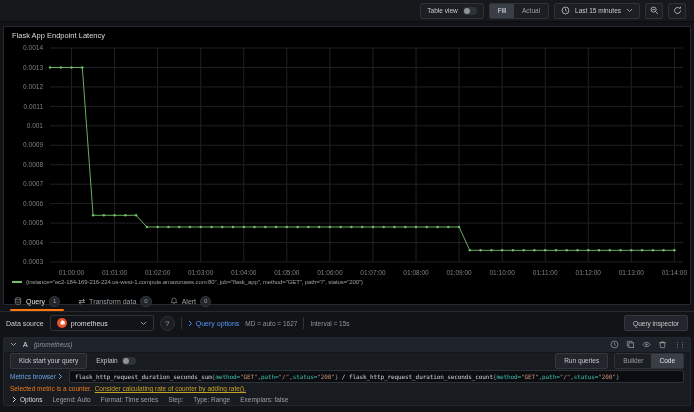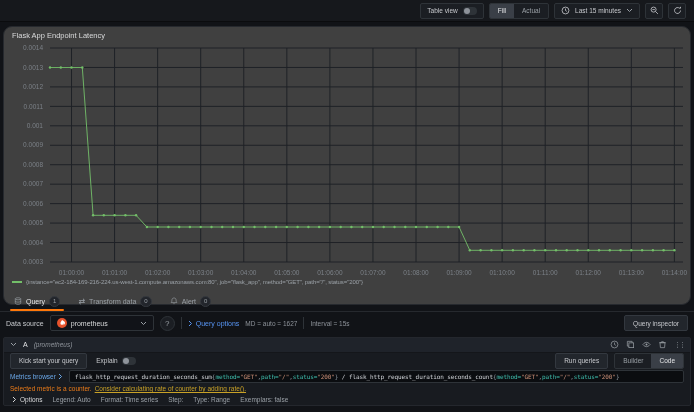--- a/index.html
+++ b/index.html
@@ -29,21 +29,21 @@
   .seg-group { display:flex; border:1px solid #2e3338; border-radius:2px; overflow:hidden; height:16px; background:#1b1e23;}
   .seg-btn { font-size:6.5px; color:#9aa0a6; padding:0 8px; display:flex; align-items:center; cursor:pointer;}
   .seg-btn.active { background:#3a3f47; color:#e3e4e6; }
   .switch { width:14px; height:8px; border-radius:4px; background:#2e3338; position:relative; cursor:pointer;}
   .switch::after { content:''; position:absolute; left:1px; top:1px; width:6px; height:6px; border-radius:50%; background:#8e939a;}
   .icon-btn { width:18px; justify-content:center; padding:0 3px;}
 
   
   #panel {
     position:absolute; top:26px; left:3px; width:688px; height:279px;
-    background:#404040; border:1px solid #26292e; border-radius:9px;
+    background:#000000; border:1px solid #26292e; border-radius:1px;
   }
   #panel-title { position:absolute; top:4px; left:8px; font-size:7.5px; font-weight:500; color:#d8d9da;}
   #chart-wrap { position:absolute; top:16px; left:1px; }
   #legend-row { position:absolute; left:8px; top:252px; display:flex; align-items:center; gap:4px; }
   #legend-swatch { width:10px; height:0; border-top:2px solid #73bf69; }
   #legend-text { font-size:6px; color:#9aa0a6; letter-spacing:-0.1px; white-space:nowrap; }
 
   
   #tabbar {
     position:absolute; top:291px; left:0; right:0; height:21px;

